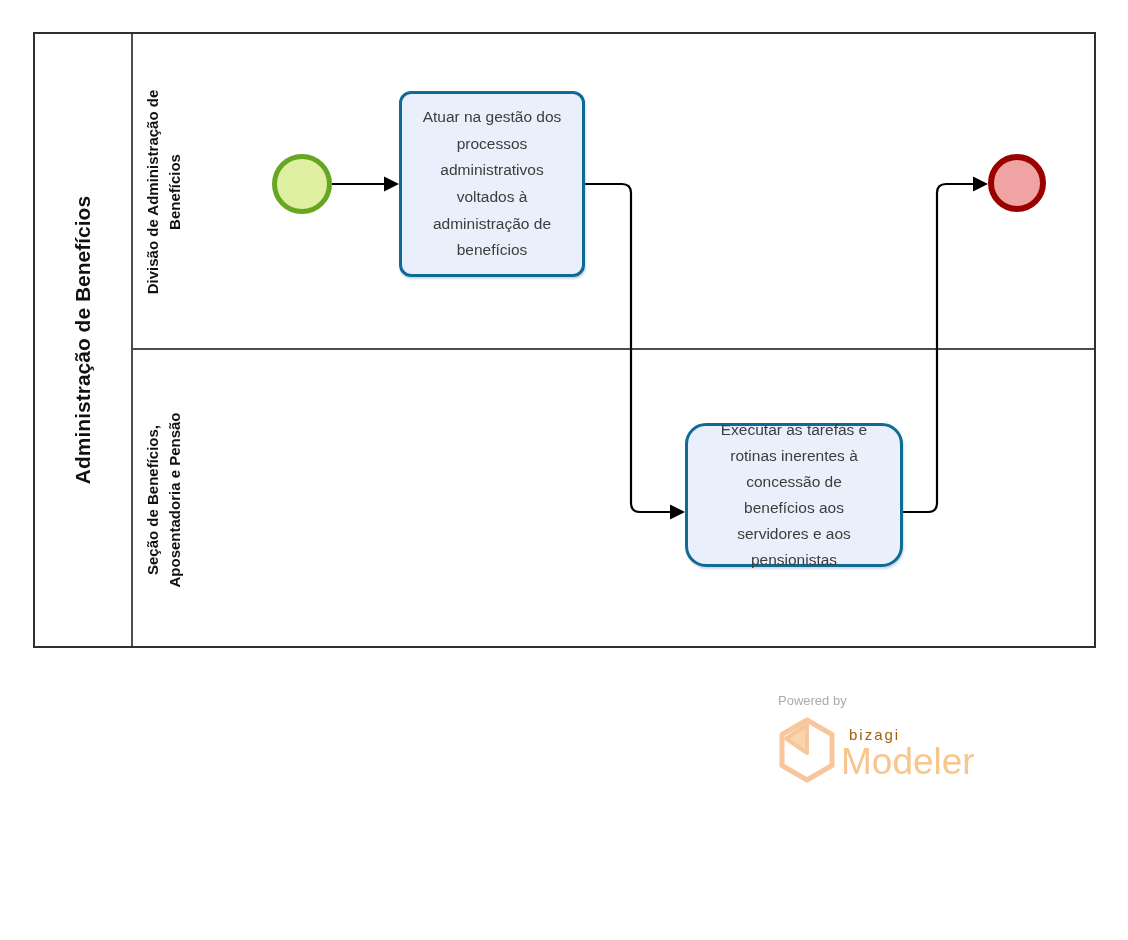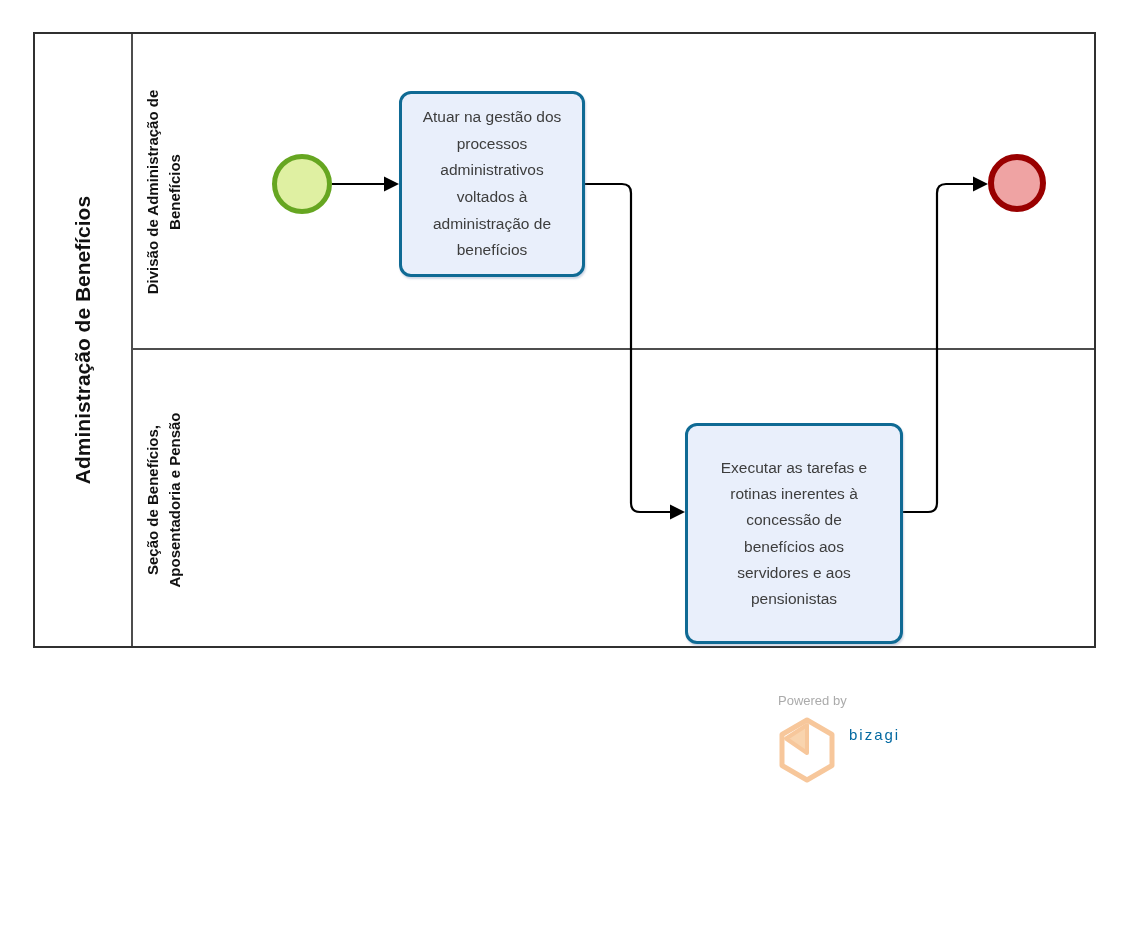--- a/index.html
+++ b/index.html
@@ -66,21 +66,21 @@
     box-sizing: border-box;
     border: 3px solid var(--task-border, #0F6A94);
     background: var(--task-fill, #E9EFFB);
     border-radius: 12px;
     display: flex; align-items: center; justify-content: center;
     text-align: center;
     font-size: 15.5px; color: #3d3d3d;
     box-shadow: 1px 2px 2px rgba(120,140,180,0.35);
   }
   .task-1 { left: 399px; top: 91px;  width: 186px; height: 186px; line-height: 1.72; padding: 0 12px; }
-  .task-2 { left: 685px; top: 423px; width: 218px; height: 221px; line-height: 1.68; padding: 0 28px; }
+  .task-2 { left: 685px; top: 423px; width: 218px; height: 144px; line-height: 1.68; padding: 0 28px; border-radius: 21px; }
 
   .event {
     position: absolute;
     box-sizing: border-box;
     border-radius: 50%;
   }
   .event-start {
     left: 272px; top: 154px;
     width: 60px; height: 60px;
     border: 5px solid var(--start-border, #66A621);
@@ -109,21 +109,21 @@
   }
   .brand-hexagon {
     position: absolute;
     left: 779px; top: 717px;
     width: 56px; height: 66px;
   }
   .brand-bizagi {
     position: absolute;
     left: 849px; top: 726px;
     font-size: 15px; letter-spacing: 2px;
-    color: #0369a1;
+    color: #a16207;
   }
   .brand-modeler {
     position: absolute;
     left: 841px; top: 741px;
     font-size: 37px;
     color: var(--brand-orange, #F8C58D);
   }
 </style>
 </head>
 <body>
@@ -173,14 +173,15 @@
   <div class="event event-end"></div>
 
   <div class="powered-by">Powered by</div>
 
   <svg class="brand-hexagon" viewBox="0 0 56 66" xmlns="http://www.w3.org/2000/svg">
     <path d="M 28 3 L 53 17.5 L 53 48.5 L 28 63 L 3 48.5 L 3 17.5 Z" fill="none" stroke="#F7C79B" stroke-width="5" stroke-linejoin="round"></path>
     <polygon points="28,8 28,36 7,21.5" fill="#F9D4AE" stroke="#F7C79B" stroke-width="4" stroke-linejoin="round"></polygon>
   </svg>
 
   <div class="brand-bizagi">bizagi</div>
+  <div class="brand-modeler">Modeler</div>
 
 </div>
 
 </body></html>

